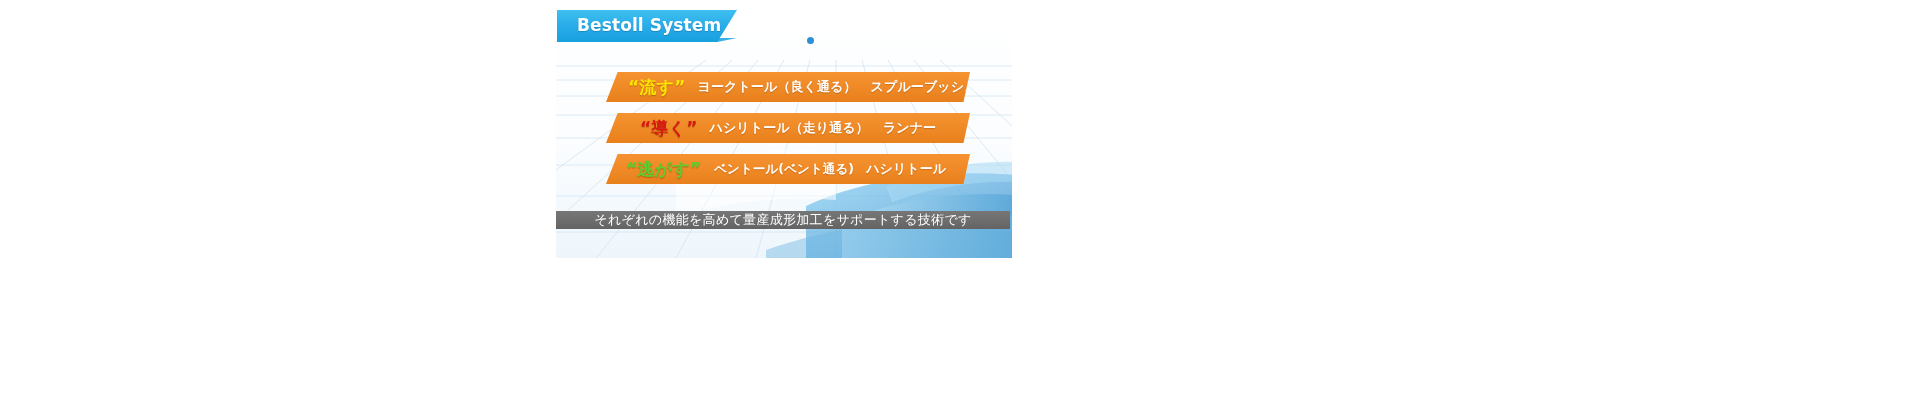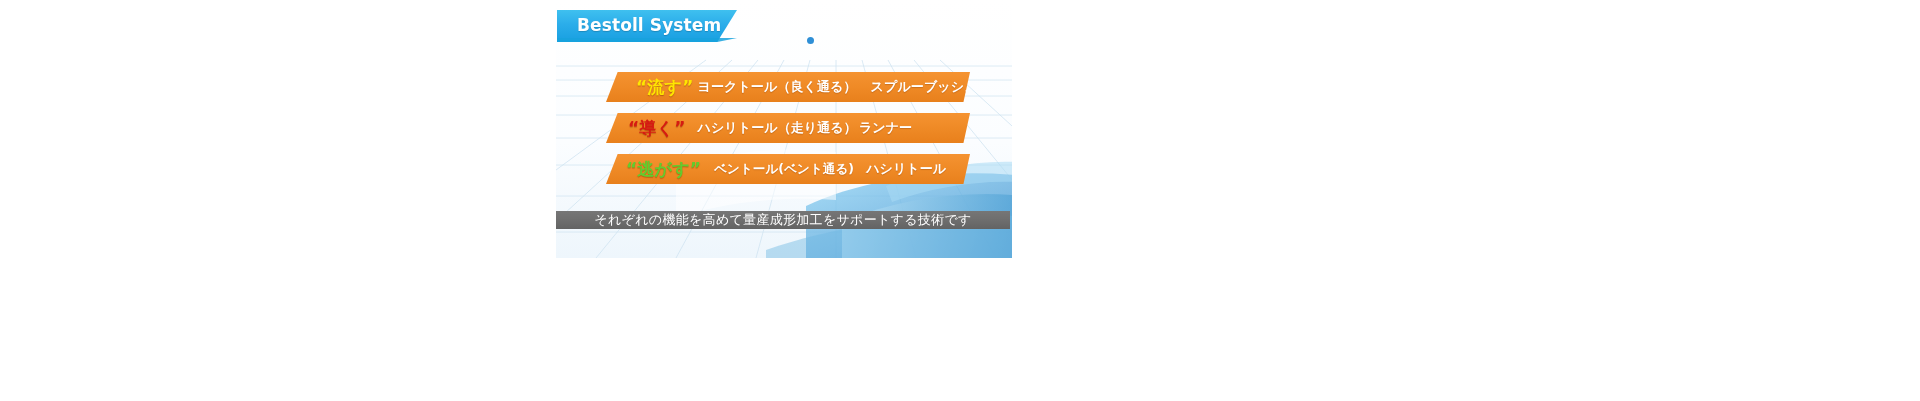--- a/index.html
+++ b/index.html
@@ -115,30 +115,30 @@
   }
 
   #bar-1 { left: 606px; top: 72px;  width: 364px; }
   #bar-2 { left: 606px; top: 113px; width: 364px; }
   #bar-3 { left: 606px; top: 154px; width: 364px; }
 
   #bar-1 .kw { color: #ffe600; }
   #bar-2 .kw { color: #d61a12; }
   #bar-3 .kw { color: #62cc2e; }
 
-  #bar-1 .kw { margin-left: 30px; }
-  #bar-2 .kw { margin-left: 22px; }
+  #bar-1 .kw { margin-left: 22px; }
+  #bar-2 .kw { margin-left: 34px; }
   #bar-3 .kw { margin-left: 20px; }
 
-  #bar-1 .term { margin-left: 4px; }
+  #bar-1 .term { margin-left: 12px; }
   #bar-2 .term { margin-left: 12px; }
   #bar-3 .term { margin-left: 13px; font-size: 12.5px; }
 
   #bar-1 .extra { margin-left: 14px; }
-  #bar-2 .extra { margin-left: 2px; }
+  #bar-2 .extra { margin-left: 14px; }
   #bar-3 .extra { margin-left: 12px; }
 
   
   .caption-bar {
     position: absolute;
     left: 556px;
     top: 211px;
     width: 454px;
     height: 18px;
     background: linear-gradient(180deg, #767676 0%, #6d6d6d 55%, #636363 100%);

